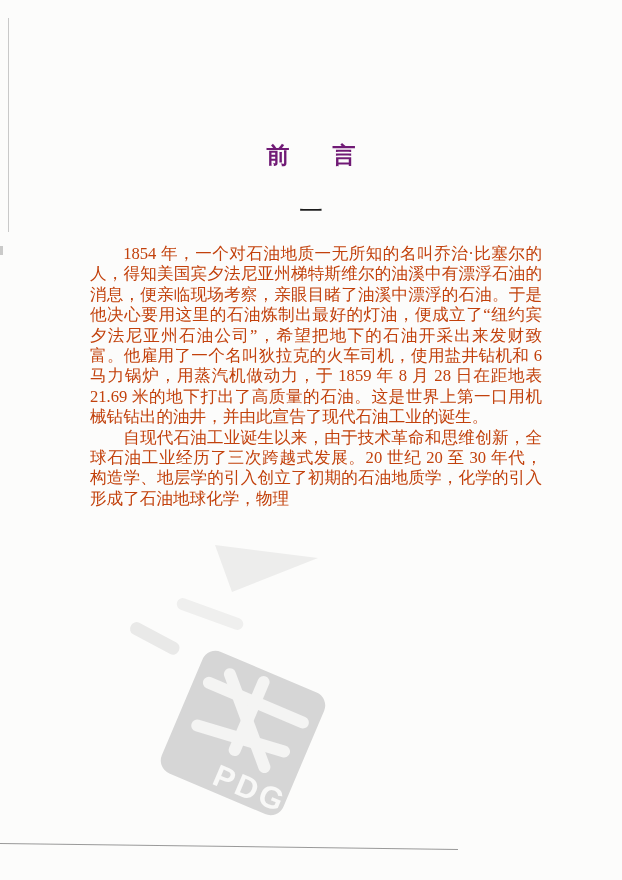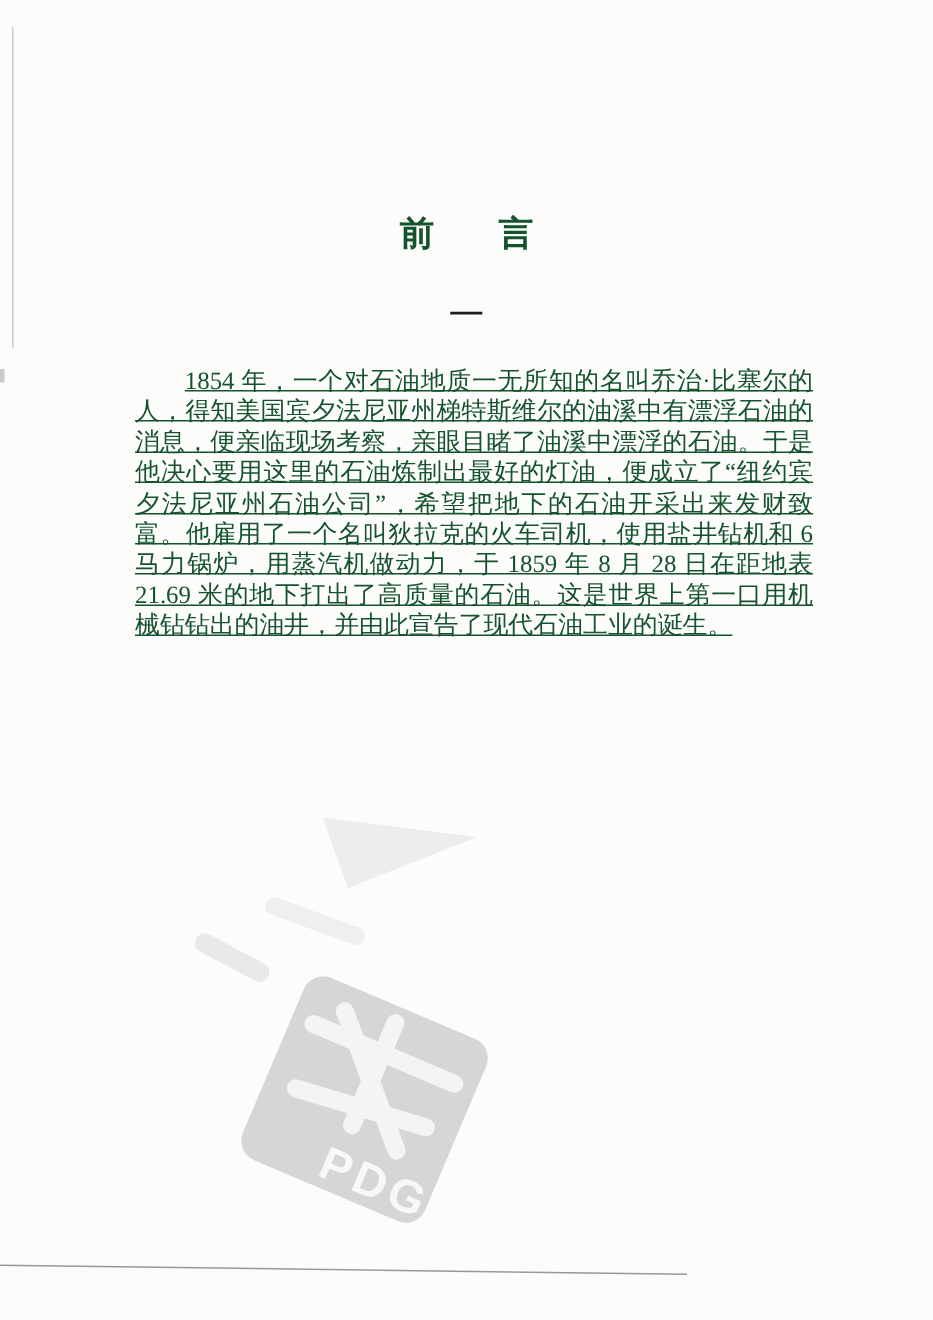--- a/index.html
+++ b/index.html
@@ -4,31 +4,31 @@
 <style>
   html,body { margin:0; padding:0; background:#e8e8e8; }
   .page {
     position:relative; width:622px; height:880px; margin:0 auto;
     background:#fcfcfb; overflow:hidden;
     font-family:"Liberation Serif","DejaVu Serif",serif;
   }
   .page-title {
     position:absolute; top:142px; left:0; width:622px; margin:0;
     text-align:center; font-family:"Liberation Sans","DejaVu Sans",sans-serif;
-    font-size:23px; line-height:26px; font-weight:700; color:#14532d;
+    font-size:23px; line-height:26px; font-weight:700; color:#701a75;
     letter-spacing:10px; text-indent:10px;
   }
   .section-marker {
     position:absolute; top:198px; left:0; width:622px;
     text-align:center; font-size:24px; line-height:26px; color:#1c1c1c;
   }
   .body-text {
     position:absolute; left:90px; top:244px; width:452px; z-index:2;
-    font-size:16.6px; line-height:20.4px; color:#14532d;
-    text-align:justify; text-justify:inter-character;text-decoration:underline;
+    font-size:16.6px; line-height:20.4px; color:#c2410c;
+    text-align:justify; text-justify:inter-character;
   }
   .body-text p { margin:0; padding:0; text-indent:2em; }
   .watermark-svg { position:absolute; left:0; top:0; z-index:1; }
   .edge-line-left {
     position:absolute; left:8px; top:18px; width:1px; height:214px;
     background:#c9c9c9; z-index:3;
   }
   .edge-speck {
     position:absolute; left:0; top:246px; width:3px; height:9px;
     background:#a9a9a9; opacity:.6; z-index:3;
@@ -67,15 +67,16 @@
       <text x="233" y="792" transform="rotate(23 243 733)" font-family="Liberation Sans, DejaVu Sans, sans-serif" font-size="31" font-weight="700" letter-spacing="3" fill="#f8f8f7">PDG</text>
     </g>
   </svg>
 
   <h1 class="page-title">前　言</h1>
 
   <div class="section-marker">一</div>
 
   <div class="body-text" id="body-text">
       <p>1854 年，一个对石油地质一无所知的名叫乔治·比塞尔的人，得知美国宾夕法尼亚州梯特斯维尔的油溪中有漂浮石油的消息，便亲临现场考察，亲眼目睹了油溪中漂浮的石油。于是他决心要用这里的石油炼制出最好的灯油，便成立了“纽约宾夕法尼亚州石油公司”，希望把地下的石油开采出来发财致富。他雇用了一个名叫狄拉克的火车司机，使用盐井钻机和 6 马力锅炉，用蒸汽机做动力，于 1859 年 8 月 28 日在距地表 21.69 米的地下打出了高质量的石油。这是世界上第一口用机械钻钻出的油井，并由此宣告了现代石油工业的诞生。</p>
+      <p>自现代石油工业诞生以来，由于技术革命和思维创新，全球石油工业经历了三次跨越式发展。20 世纪 20 至 30 年代，构造学、地层学的引入创立了初期的石油地质学，化学的引入形成了石油地球化学，物理</p>
     </div>
 
 </div>
 
 </body></html>

